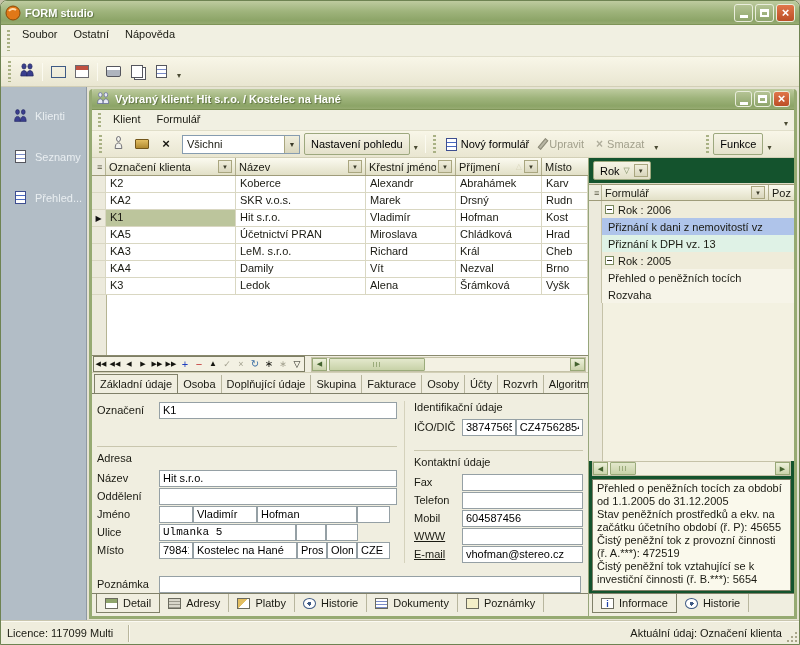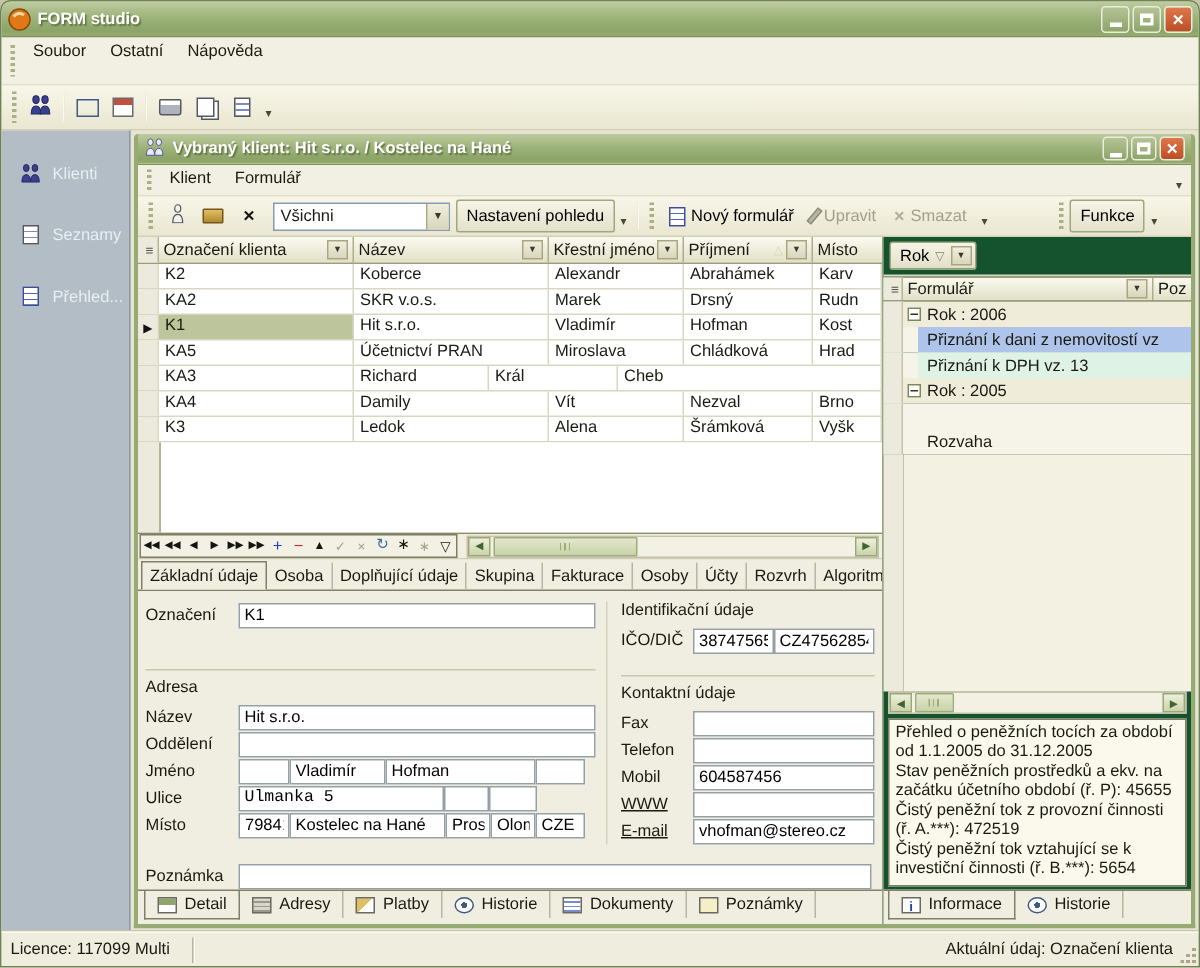--- a/index.html
+++ b/index.html
@@ -129,21 +129,21 @@
   .rh.f{flex:1}
   .rh.p{width:26px;border-left:1px solid #B0AD8B;flex:none;overflow:hidden}
   .rtree{display:flex;flex-direction:column}
   .rrow{display:flex;height:17px;background:#F6F4E8}
   .rrow[data-type="group"]{background:#EFECDA}
   .rind{width:13px;flex:none;background:#ECEADC;border-right:1px solid #C5C2A8;display:flex;align-items:center;justify-content:center;font-size:7px}
   .exp{width:9px;height:9px;border:1px solid #7A8A5E;background:#fff;margin:0 4px 0 3px;flex:none;position:relative;align-self:center}
   .exp::after{content:"";position:absolute;left:1px;right:1px;top:3px;height:1px;background:#33331f}
   .rrow[data-type="item"] .exp{visibility:hidden;width:1px;margin:0}
   .rcell{flex:1;display:flex;align-items:center;overflow:hidden;white-space:nowrap}
-  .rrow[data-type="item"] .rcell{margin-left:10px;padding-left:4px}
+  .rrow[data-type="item"] .rcell{padding-left:4px}
   .rcell[data-hl="blue"]{background:#AFC4EA}
   .rcell[data-hl="mint"]{background:#DFF2E6}
   .rfill{flex:1;background:linear-gradient(90deg,#ECEADC 0 13px,#C5C2A8 13px 14px,#F3F1E1 14px)}
   .infobox{height:112px;margin:3px 3px 2px 3px;border:1px solid #7E7E66;background:#FAF9EC;padding:2px 4px;line-height:13px;overflow:hidden}
   .rtabs{padding:0 3px}
   
   .sbar{height:23px;background:#EFEDDD;border-top:1px solid #FBFAF2;box-shadow:0 -1px 0 #C9C6AE;display:flex;align-items:center;padding:0 3px;position:relative}
   .sleft{width:124px;padding-left:3px}
   .sdiv{width:2px;height:17px;border-left:1px solid #B9B69C;border-right:1px solid #FBFAF2}
   .sright{margin-left:auto;padding-right:14px}
@@ -394,20 +394,21 @@
                   <div class="tc ind"></div>
                   <div class="tc c1">KA5</div>
                   <div class="tc c2">Účetnictví PRAN</div>
                   <div class="tc c3">Miroslava</div>
                   <div class="tc c4">Chládková</div>
                   <div class="tc c5">Hrad</div>
                 </div>
                   <div class="trow">
                   <div class="tc ind"></div>
                   <div class="tc c1">KA3</div>
+                  <div class="tc c2">LeM. s.r.o.</div>
                   <div class="tc c3">Richard</div>
                   <div class="tc c4">Král</div>
                   <div class="tc c5">Cheb</div>
                 </div>
                   <div class="trow">
                   <div class="tc ind"></div>
                   <div class="tc c1">KA4</div>
                   <div class="tc c2">Damily</div>
                   <div class="tc c3">Vít</div>
                   <div class="tc c4">Nezval</div>
@@ -615,20 +616,24 @@
               </div>
                 <div class="rrow" data-type="group">
                 <div class="rind" data-marker="true"></div>
                 <div class="rcell">
                   <span class="exp"></span>
                   <span>Rok : 2005</span>
                 </div>
               </div>
                 <div class="rrow" data-type="item">
                 <div class="rind"></div>
+                <div class="rcell">
+                  <span class="exp"></span>
+                  <span>Přehled o peněžních tocích</span>
+                </div>
               </div>
                 <div class="rrow" data-type="item">
                 <div class="rind"></div>
                 <div class="rcell">
                   <span class="exp"></span>
                   <span>Rozvaha</span>
                 </div>
               </div>
               </div>
             <div class="rfill"></div>

